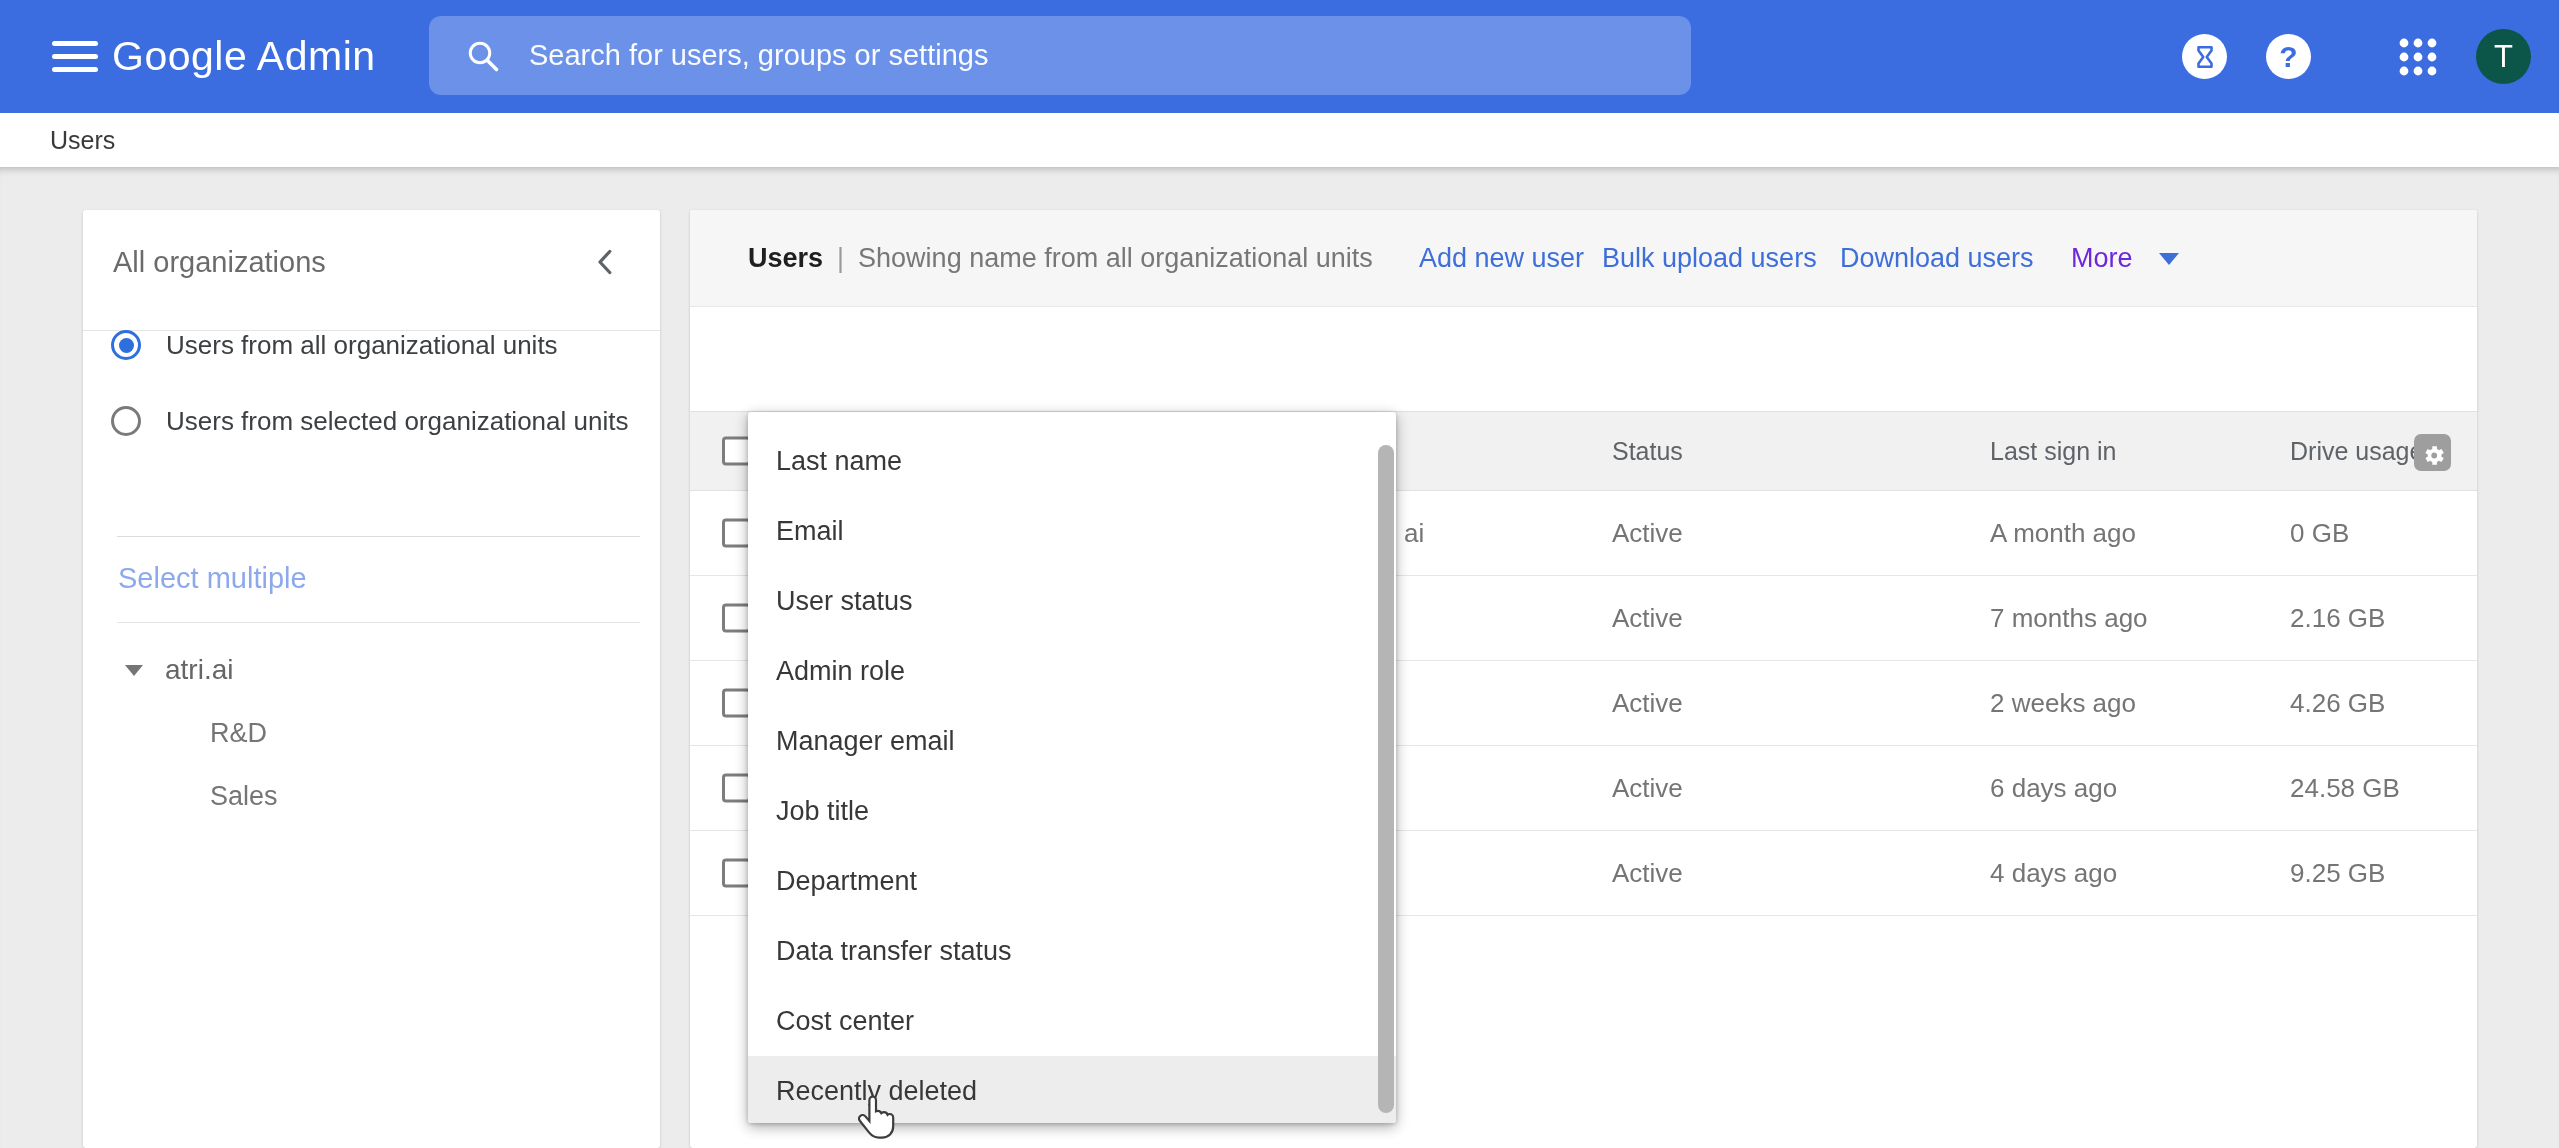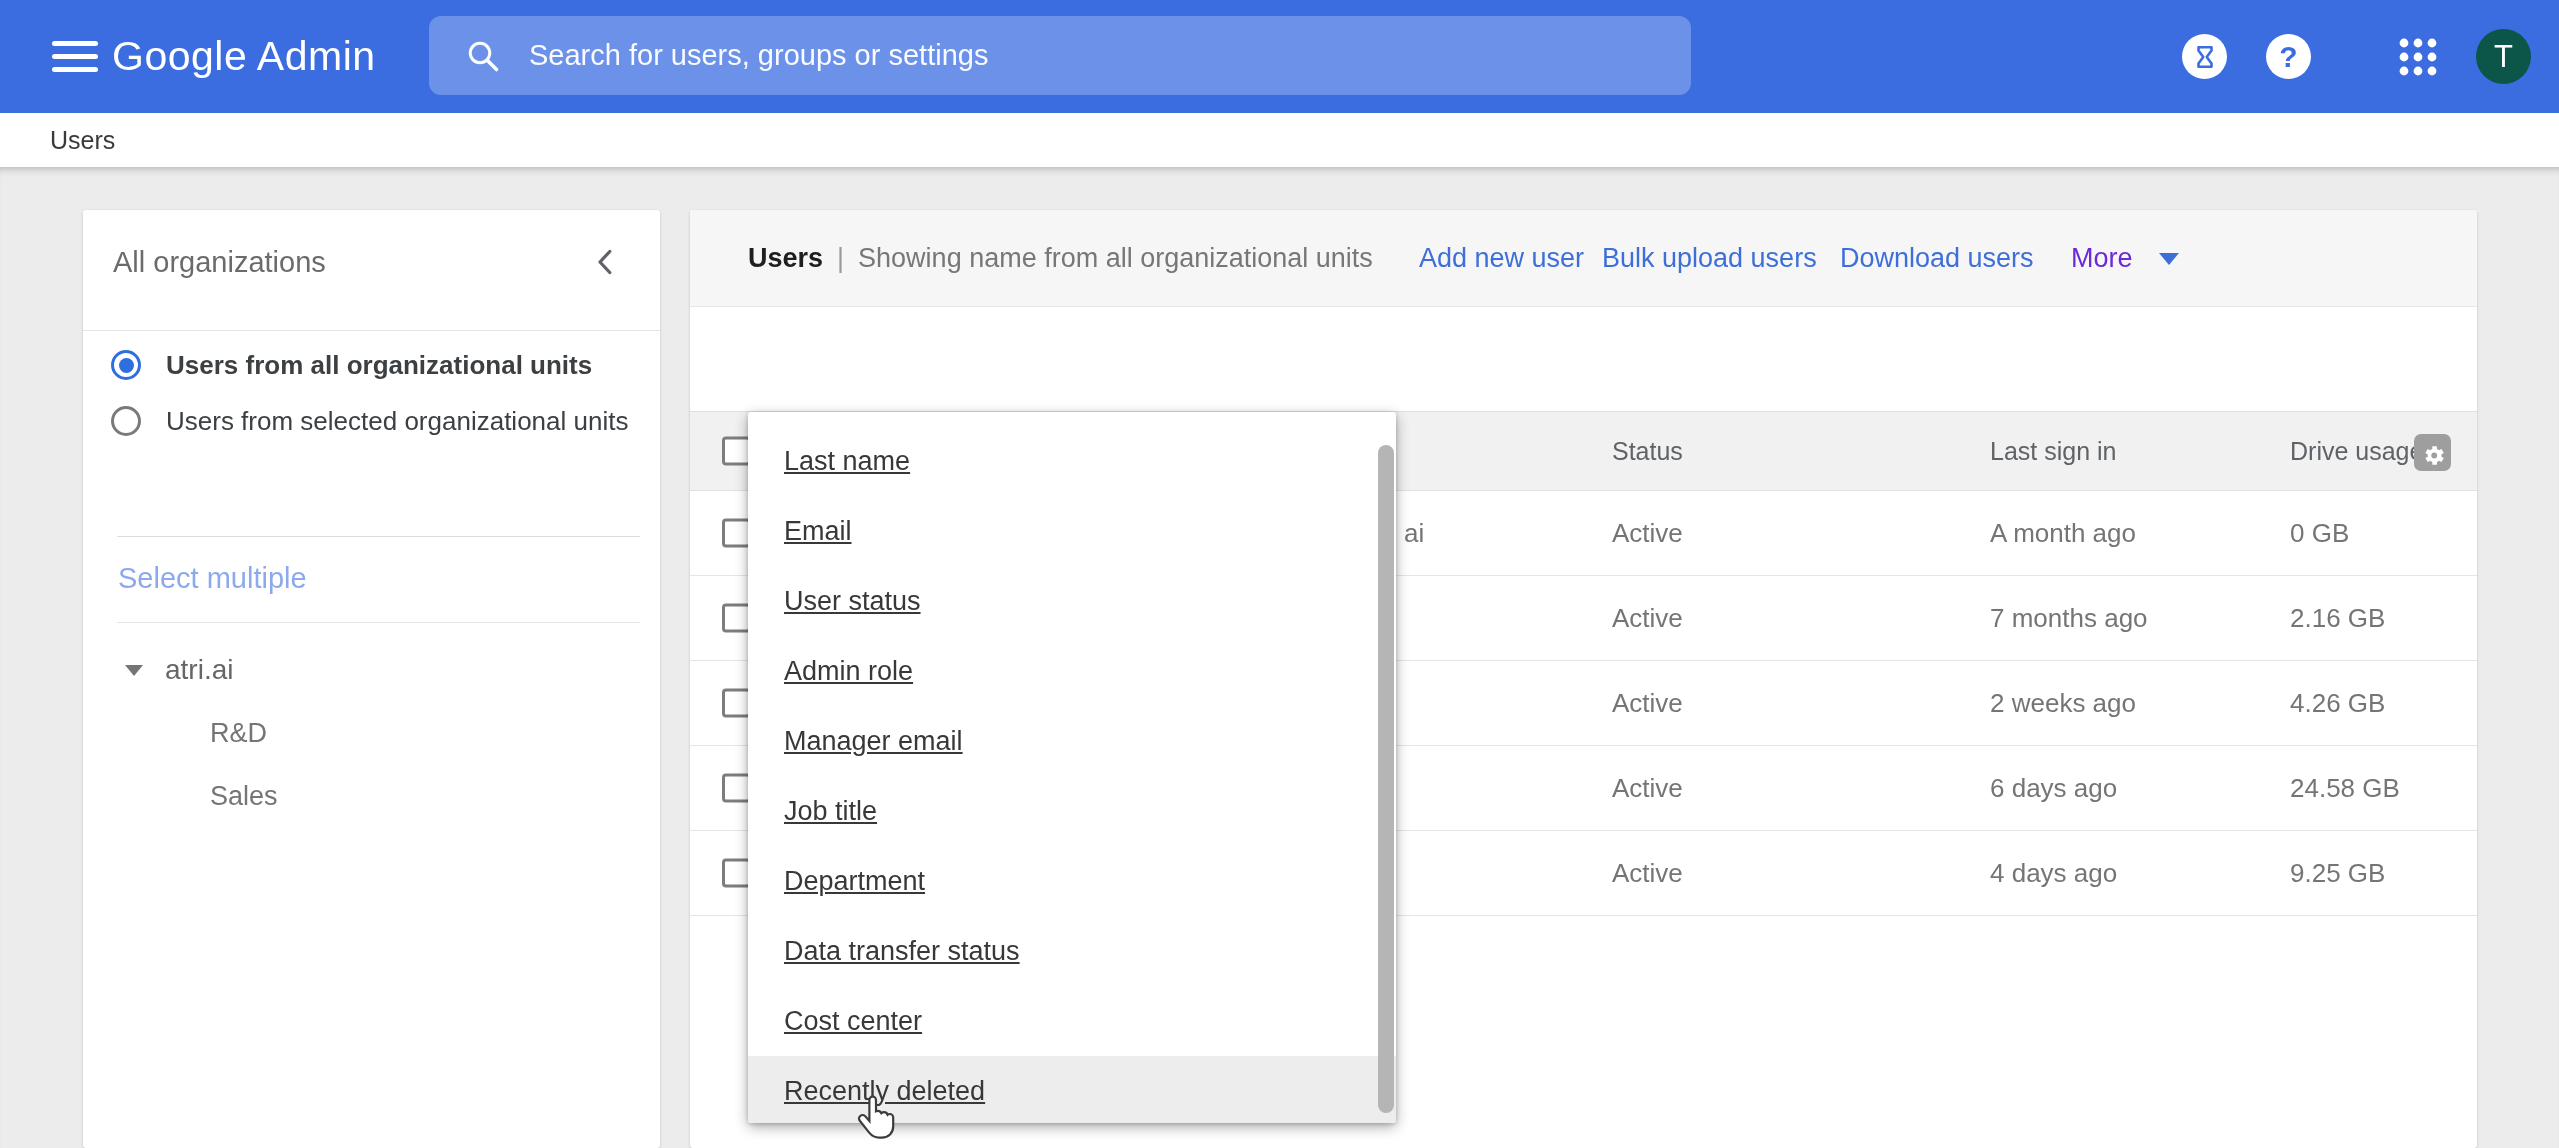--- a/index.html
+++ b/index.html
@@ -32,21 +32,21 @@
   
   .card{position:absolute;background:#fff;border-radius:3px;box-shadow:0 1px 3px rgba(0,0,0,.18);}
   .sidebar-card{left:83px;top:210px;width:577px;height:938px;}
   .main-card{left:690px;top:210px;width:1787px;height:938px;}
 
   
   .sb-title{position:absolute;left:30px;top:22px;height:60px;display:flex;align-items:center;font-size:29px;color:#6b6b6b;}
   .sb-collapse{position:absolute;left:505px;top:34px;width:36px;height:36px;cursor:pointer;}
   .sb-divider-full{position:absolute;left:0;top:120px;width:100%;height:0;border-top:1px solid #e4e4e4;}
   .radio-row{position:absolute;left:28px;height:34px;display:flex;align-items:center;cursor:pointer;}
-  .radio-row.r1{top:138px;font-weight:bold;}
+  .radio-row.r1{top:118px;}
   .radio-row.r2{top:194px;}
   .radio-outer{width:30px;height:30px;border-radius:50%;border:3px solid #7a7a7a;display:flex;align-items:center;justify-content:center;flex:0 0 auto;}
   .radio-outer.sel{border-color:#2e6fe0;}
   .radio-dot{width:15px;height:15px;border-radius:50%;background:#2e6fe0;}
   .radio-label{margin-left:25px;font-size:26px;color:#3c4043;white-space:nowrap;}
   .ou-search{position:absolute;left:34px;top:278px;width:523px;}
   .ou-search input{width:100%;border:none;outline:none;background:transparent;font-size:29px;color:#3c4043;}
   .ou-search input::placeholder{color:#b4b4b4;opacity:1;}
   .ou-underline{position:absolute;left:34px;top:326px;width:523px;border-top:1px solid #dcdcdc;}
   .select-multiple{position:absolute;left:35px;top:352px;font-size:29px;color:#8ca9ec;cursor:pointer;}
@@ -77,21 +77,21 @@
   .cell{position:absolute;top:50%;transform:translateY(-50%);font-size:26px;color:#757575;white-space:nowrap;}
   .col-name{left:714px;}
   .col-status{left:922px;}
   .col-signin{left:1300px;}
   .col-usage{left:1600px;}
   .checkbox{position:absolute;left:32px;top:50%;transform:translateY(-50%);width:29px;height:29px;border:3px solid #7d7d7d;border-radius:4px;background:#fff;cursor:pointer;}
   .gear-badge{position:absolute;left:1724px;top:22px;width:37px;height:37px;border-radius:7px;background:#9e9e9e;display:flex;align-items:center;justify-content:center;cursor:pointer;}
 
   
   .dropdown{position:absolute;left:748px;top:412px;width:648px;height:711px;background:#fff;border-radius:3px;box-shadow:0 4px 14px rgba(0,0,0,.32),0 1px 4px rgba(0,0,0,.2);z-index:10;overflow:hidden;padding-top:14px;}
-  .menu-item{height:70px;display:flex;align-items:center;padding-left:36px;font-size:27px;color:#383838;cursor:pointer;text-decoration:underline;}
+  .menu-item{height:70px;display:flex;align-items:center;padding-left:28px;font-size:27px;color:#383838;cursor:pointer;}
   .menu-item.hl{background:#ededed;}
   .menu-thumb{position:absolute;left:630px;top:33px;width:16px;height:668px;border-radius:9px;background:#b5b5b5;cursor:pointer;}
 
   .cursor-icon{position:absolute;left:856px;top:1094px;width:48px;height:52px;z-index:12;pointer-events:none;}
 </style>
 </head>
 <body>
 
 <div class="screen">
 

